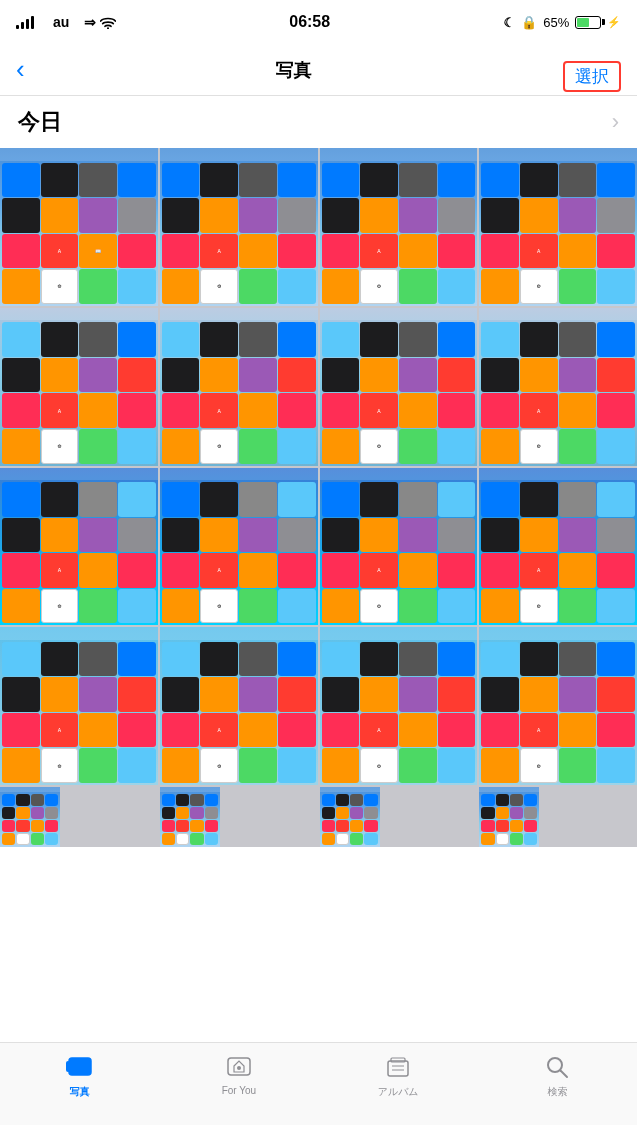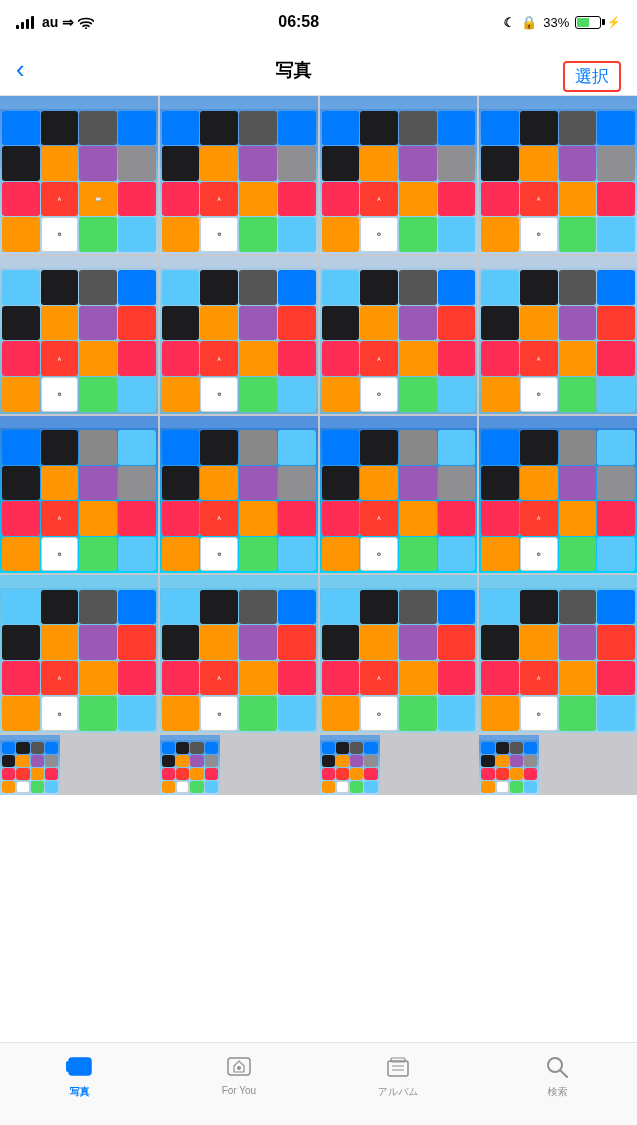--- a/index.html
+++ b/index.html
@@ -19,21 +19,21 @@
       display: flex;
       align-items: center;
       justify-content: space-between;
       padding: 0 16px;
       font-size: 14px;
       font-weight: 600;
     }
     .status-left {
       display: flex;
       align-items: center;
-      gap: 4px;
+      gap: 15px;
     }
     .signal-bars {
       display: flex;
       align-items: flex-end;
       gap: 2px;
       height: 14px;
     }
     .signal-bars span {
       width: 3px;
       background: #000;
@@ -251,38 +251,42 @@
         <path d="M4 10 C6.5 7 17.5 7 20 10" stroke="#000" stroke-width="2.5" fill="none" stroke-linecap="round"></path>
         <path d="M7.5 14 C9 12 15 12 16.5 14" stroke="#000" stroke-width="2.5" fill="none" stroke-linecap="round"></path>
         <circle cx="12" cy="17" r="1.5" fill="#000"></circle>
       </svg>
     </span>
   </div>
   <div class="status-center">06:58</div>
   <div class="status-right">
     <span style="font-size:13px;">☾</span>
     <span style="font-size:13px;">🔒</span>
-    <span style="font-size:13px;font-weight:500;">33%</span>
+    <span style="font-size:13px;font-weight:500;">65%</span>
     <div class="battery-container">
       <div class="battery-icon">
           <div class="battery-fill"></div>
         </div>
     </div>
     <span style="font-size:11px;">⚡</span>
   </div>
 </div>
 
 <div class="nav-bar">
   <span class="nav-back" style="color:#007aff;font-size:26px;font-weight:300;">‹</span>
   <span class="nav-title">写真</span>
   <span class="nav-select">選択</span>
 </div>
 
 <div class="content-area">
 
+  <div class="section-header">
+    <span class="section-title">今日</span>
+    <span class="section-chevron" style="font-size:22px;color:#c7c7cc;">›</span>
+  </div>
 
   <div class="photo-grid">
 
     <div class="photo-cell">
       <div class="iphone-screen">
         <div class="mini-status"></div>
         <div class="mini-icons-grid">
           <div class="mini-icon ic-blue" style="border-radius:3px;"></div>
           <div class="mini-icon ic-dark" style="border-radius:3px;"></div>
           <div class="mini-icon" style="border-radius:3px;background:#555;"></div>

